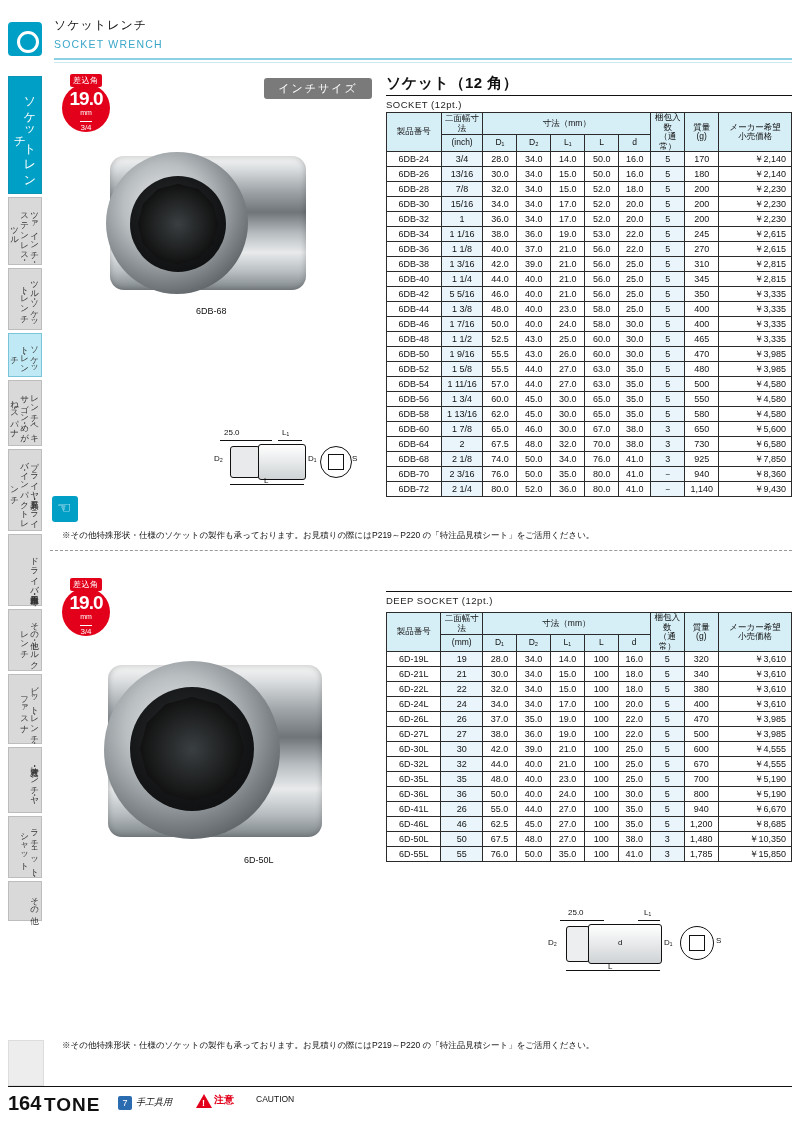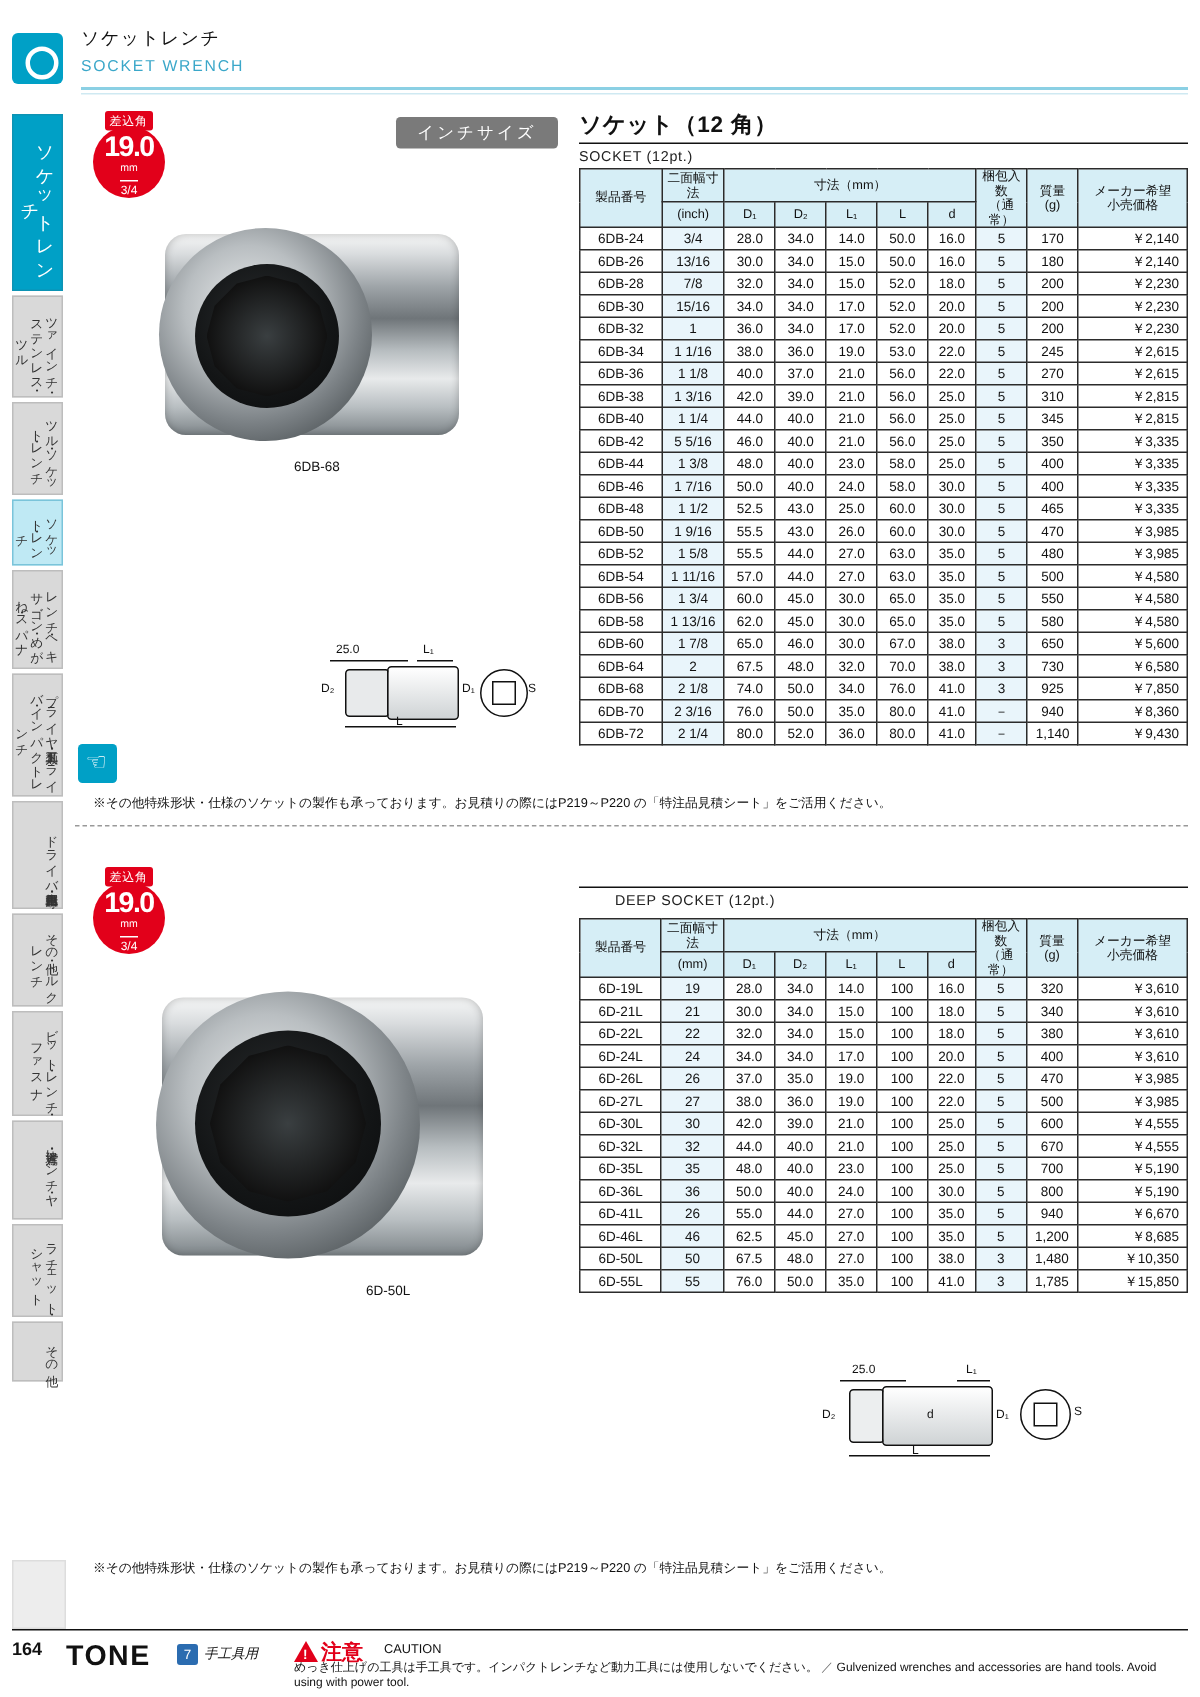--- a/index.html
+++ b/index.html
@@ -83,29 +83,29 @@
   table.spec td.qty{background:#e9f5fb;}
   .thin{font-size:7.5px;}
 
   
   .note{position:absolute;font-size:8.5px;color:#111;}
   .divider{position:absolute;border-top:1px dashed #999;}
 
   
   .hand{position:absolute;width:26px;height:26px;background:#00a0c6;border-radius:3px;}
   .hand:after{content:"☜";color:#fff;font-size:16px;position:absolute;left:5px;top:2px;}
-  .pageno{position:absolute;left:8px;top:1092px;font-size:12px;font-weight:bold;}
+  .pageno{position:absolute;left:8px;top:1092px;font-size:20px;font-weight:bold;}
   .tone{position:absolute;left:44px;top:1094px;font-size:19px;font-weight:bold;letter-spacing:1px;}
   .tool-badge{position:absolute;left:118px;top:1096px;width:14px;height:14px;background:#2b6cb0;color:#fff;
               font-size:9px;text-align:center;line-height:14px;border-radius:2px;}
   .tool-label{position:absolute;left:136px;top:1096px;font-size:9px;font-style:italic;}
   .caution-tri{position:absolute;left:196px;top:1094px;width:0;height:0;border-left:8px solid transparent;
                border-right:8px solid transparent;border-bottom:14px solid #e2001a;}
   .caution-tri:after{content:"!";position:absolute;left:-2px;top:4px;color:#fff;font-size:9px;font-weight:bold;}
-  .caution-txt{position:absolute;left:214px;top:1093px;font-size:14px;font-weight:bold;color:#e2001a;}
+  .caution-txt{position:absolute;left:214px;top:1093px;font-size:10px;font-weight:bold;color:#e2001a;}
   .caution-en{position:absolute;left:256px;top:1094px;font-size:8.5px;color:#111;}
   .caution-body{position:absolute;left:196px;top:1107px;font-size:8px;line-height:10px;color:#111;width:596px;}
   .footer-rule{position:absolute;left:8px;top:1086px;width:784px;height:1px;background:#111;}
   .corner{position:absolute;left:8px;top:1040px;width:34px;height:44px;background:#ededed;border:1px solid #ddd;}
 </style>
 </head>
 <body>
 
 <div class="page">
 
@@ -502,21 +502,21 @@
   <div class="drive" style="left:62px;top:578px;">
     <div class="sq">差込角</div>
     <div class="circle">
       <div class="num">19.0</div>
       <div class="mm">mm</div>
       <div class="frac">3/4</div>
     </div>
   </div>
 
   <div class="sec-rule" style="left:386px;top:591px;width:406px;"></div>
-  <div class="sec-sub" style="left:386px;top:595px;margin-left:24px;">DEEP SOCKET (12pt.)</div>
+  <div class="sec-sub" style="left:386px;top:595px;">DEEP SOCKET (12pt.)</div>
 
   <div class="photo" style="left:100px;top:655px;width:240px;height:190px;">
     <div class="sock-body" style="left:8px;top:10px;width:214px;height:172px;"></div>
     <div class="sock-face" style="left:4px;top:6px;width:176px;height:178px;border-radius:50%;"></div>
     <div class="dodeca" style="left:30px;top:32px;width:124px;height:124px;border-radius:50%;"></div>
   </div>
   <div class="sock-cap" style="left:244px;top:855px;">6D-50L</div>
 
   <div class="diagram" style="left:520px;top:908px;width:170px;height:70px;">
     <div class="dtxt" style="left:48px;top:0;">25.0</div>
@@ -729,19 +729,14 @@
   <div class="note" style="left:62px;top:1040px;width:726px;">※その他特殊形状・仕様のソケットの製作も承っております。お見積りの際にはP219～P220 の「特注品見積シート」をご活用ください。</div>
 
   <div class="footer-rule"></div>
   <div class="pageno">164</div>
   <div class="tone">TONE</div>
   <div class="tool-badge">7</div>
   <div class="tool-label">手工具用</div>
   <div class="caution-tri"></div>
   <div class="caution-txt">注意</div>
   <div class="caution-en">CAUTION</div>
-  <div class="caution-body">
-    <span>めっき仕上げの工具は手工具です。インパクトレンチなど動力工具には使用しないでください。</span>
-    <span style="color:#666;"> ／ </span>
-    <span>Gulvenized wrenches and accessories are hand tools. Avoid using with power tool.</span>
-  </div>
 
 </div>
 
 </body></html>

